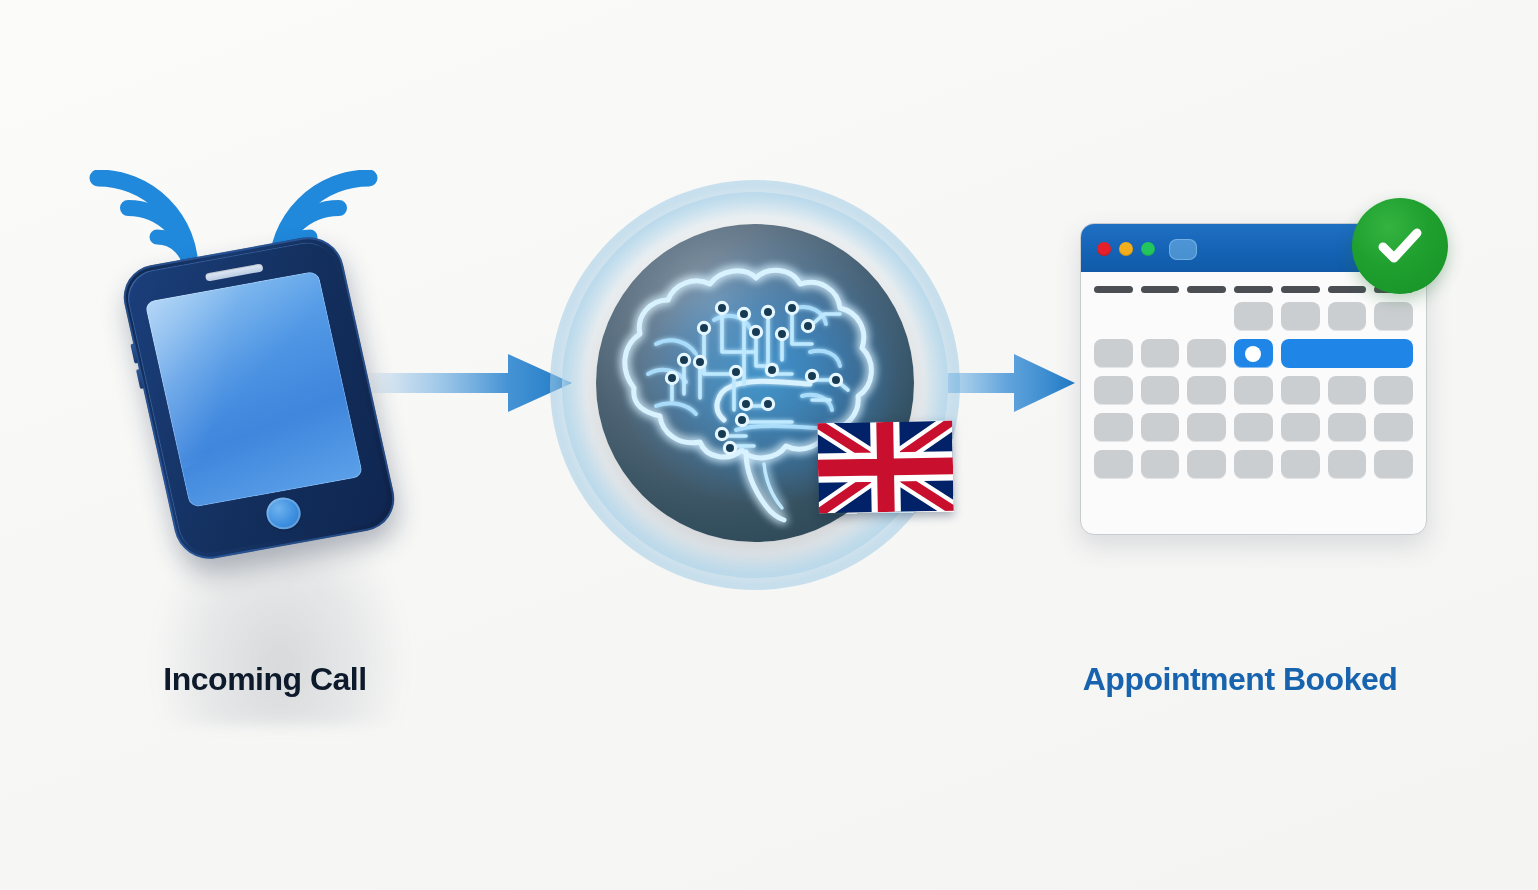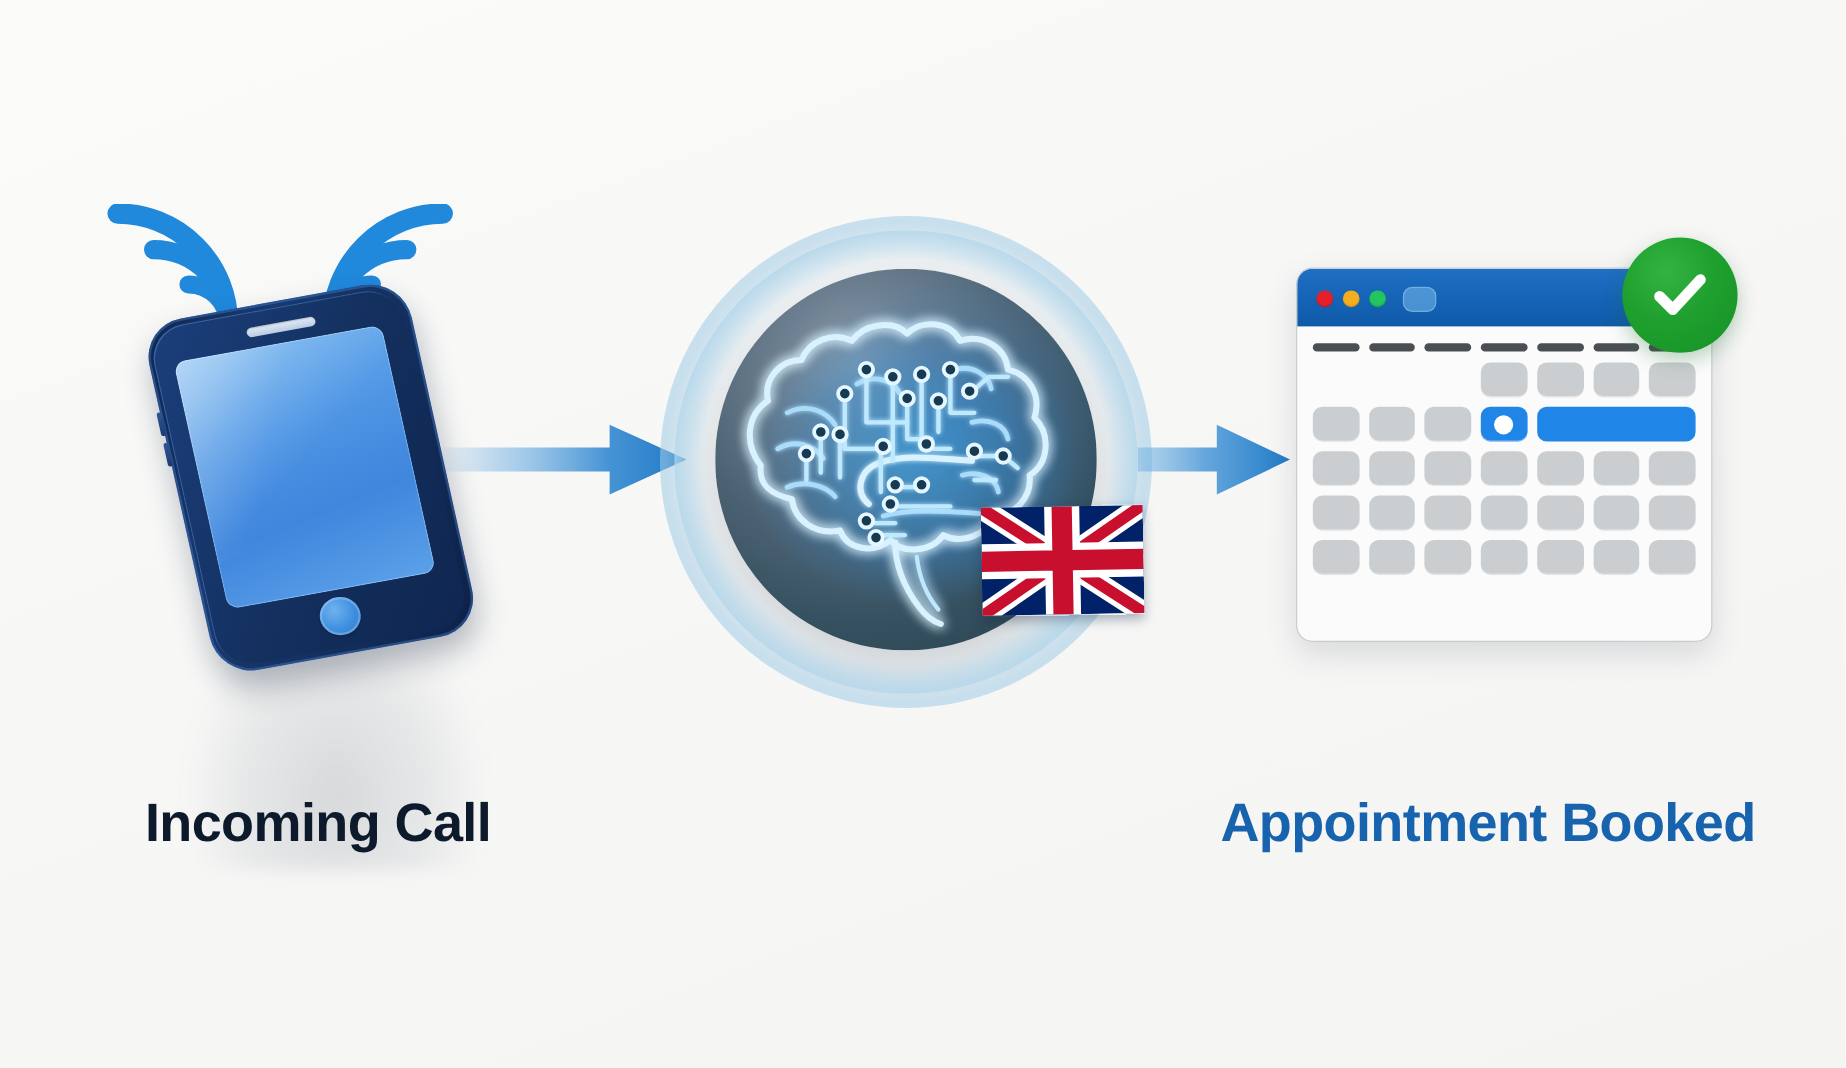--- a/index.html
+++ b/index.html
@@ -20,21 +20,21 @@
 
   
   .abs { position: absolute; }
 
   
   .step-label {
     position: absolute;
     top: 663px;
     text-align: center;
     font-weight: bold;
-    font-size: 45px;
+    font-size: 32px;
     letter-spacing: -0.5px;
     white-space: nowrap;
     line-height: 1;
   }
   #label-call   { left: 0px;   width: 530px; color: #0d1a2b; }
   #label-brain  { left: 505px; width: 480px; color: #1763ae; }
   #label-booked { left: 975px; width: 530px; color: #1763ae; text-align: center; }
 
   
   #phone-panel {

